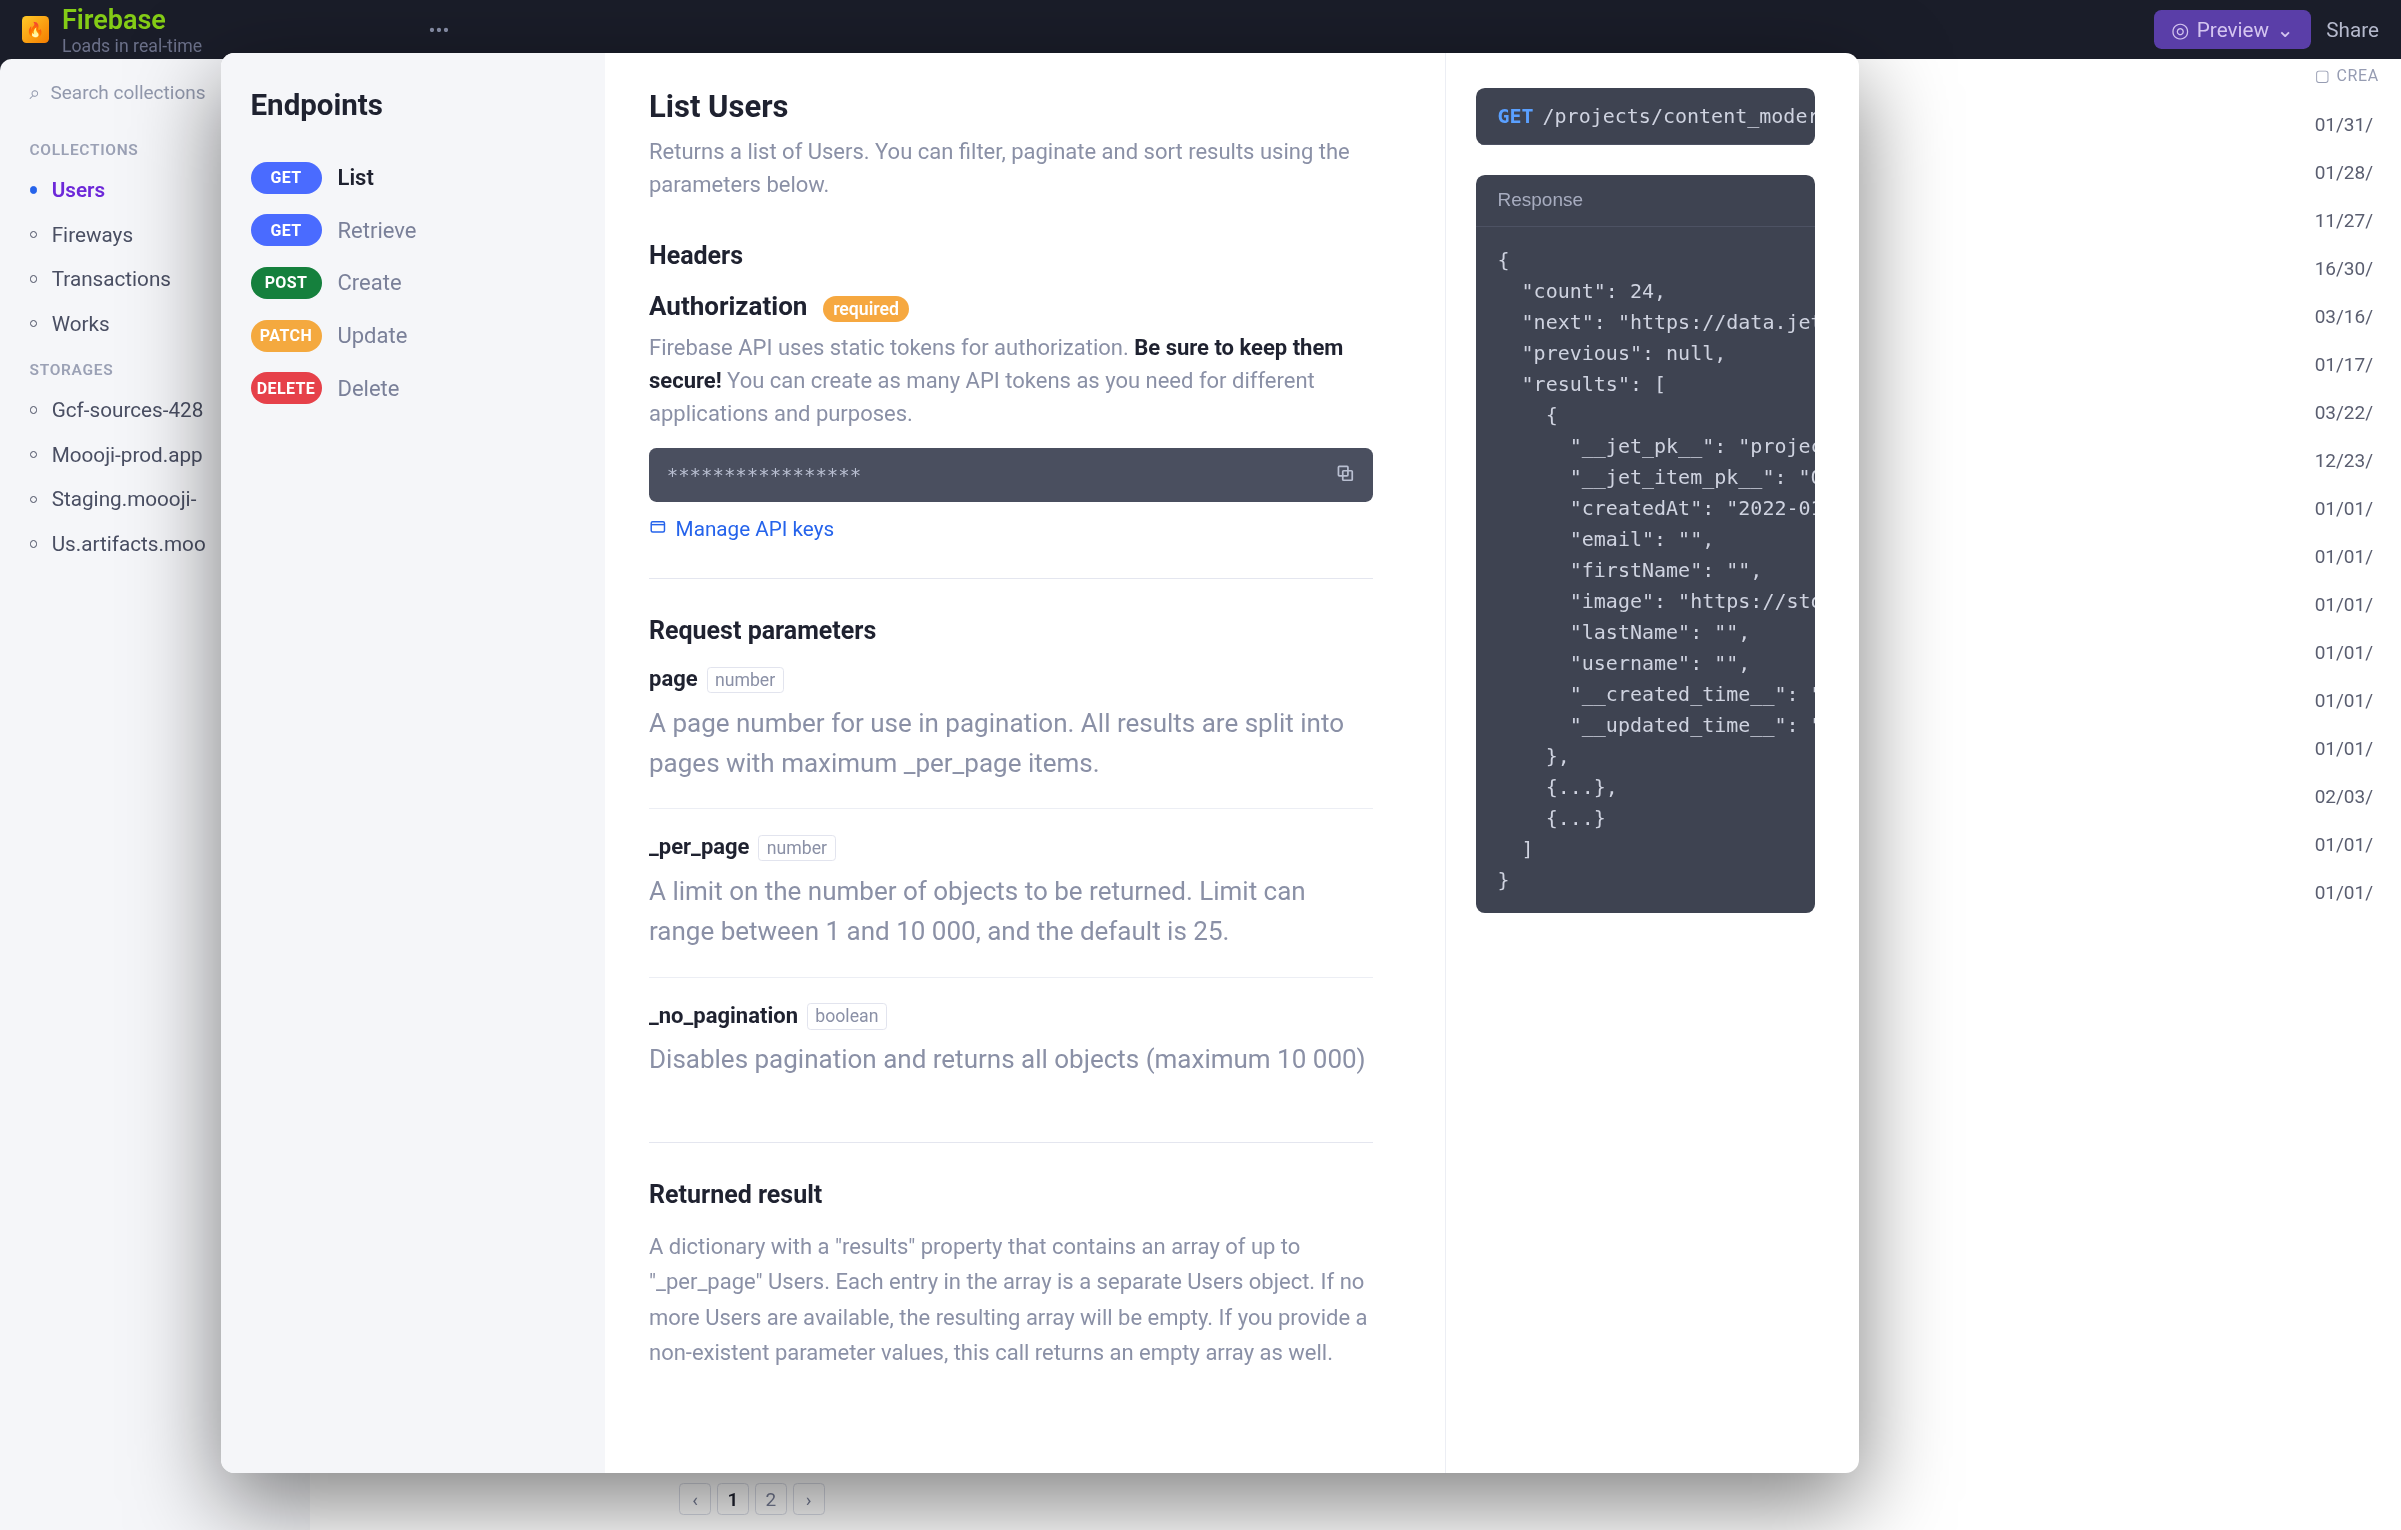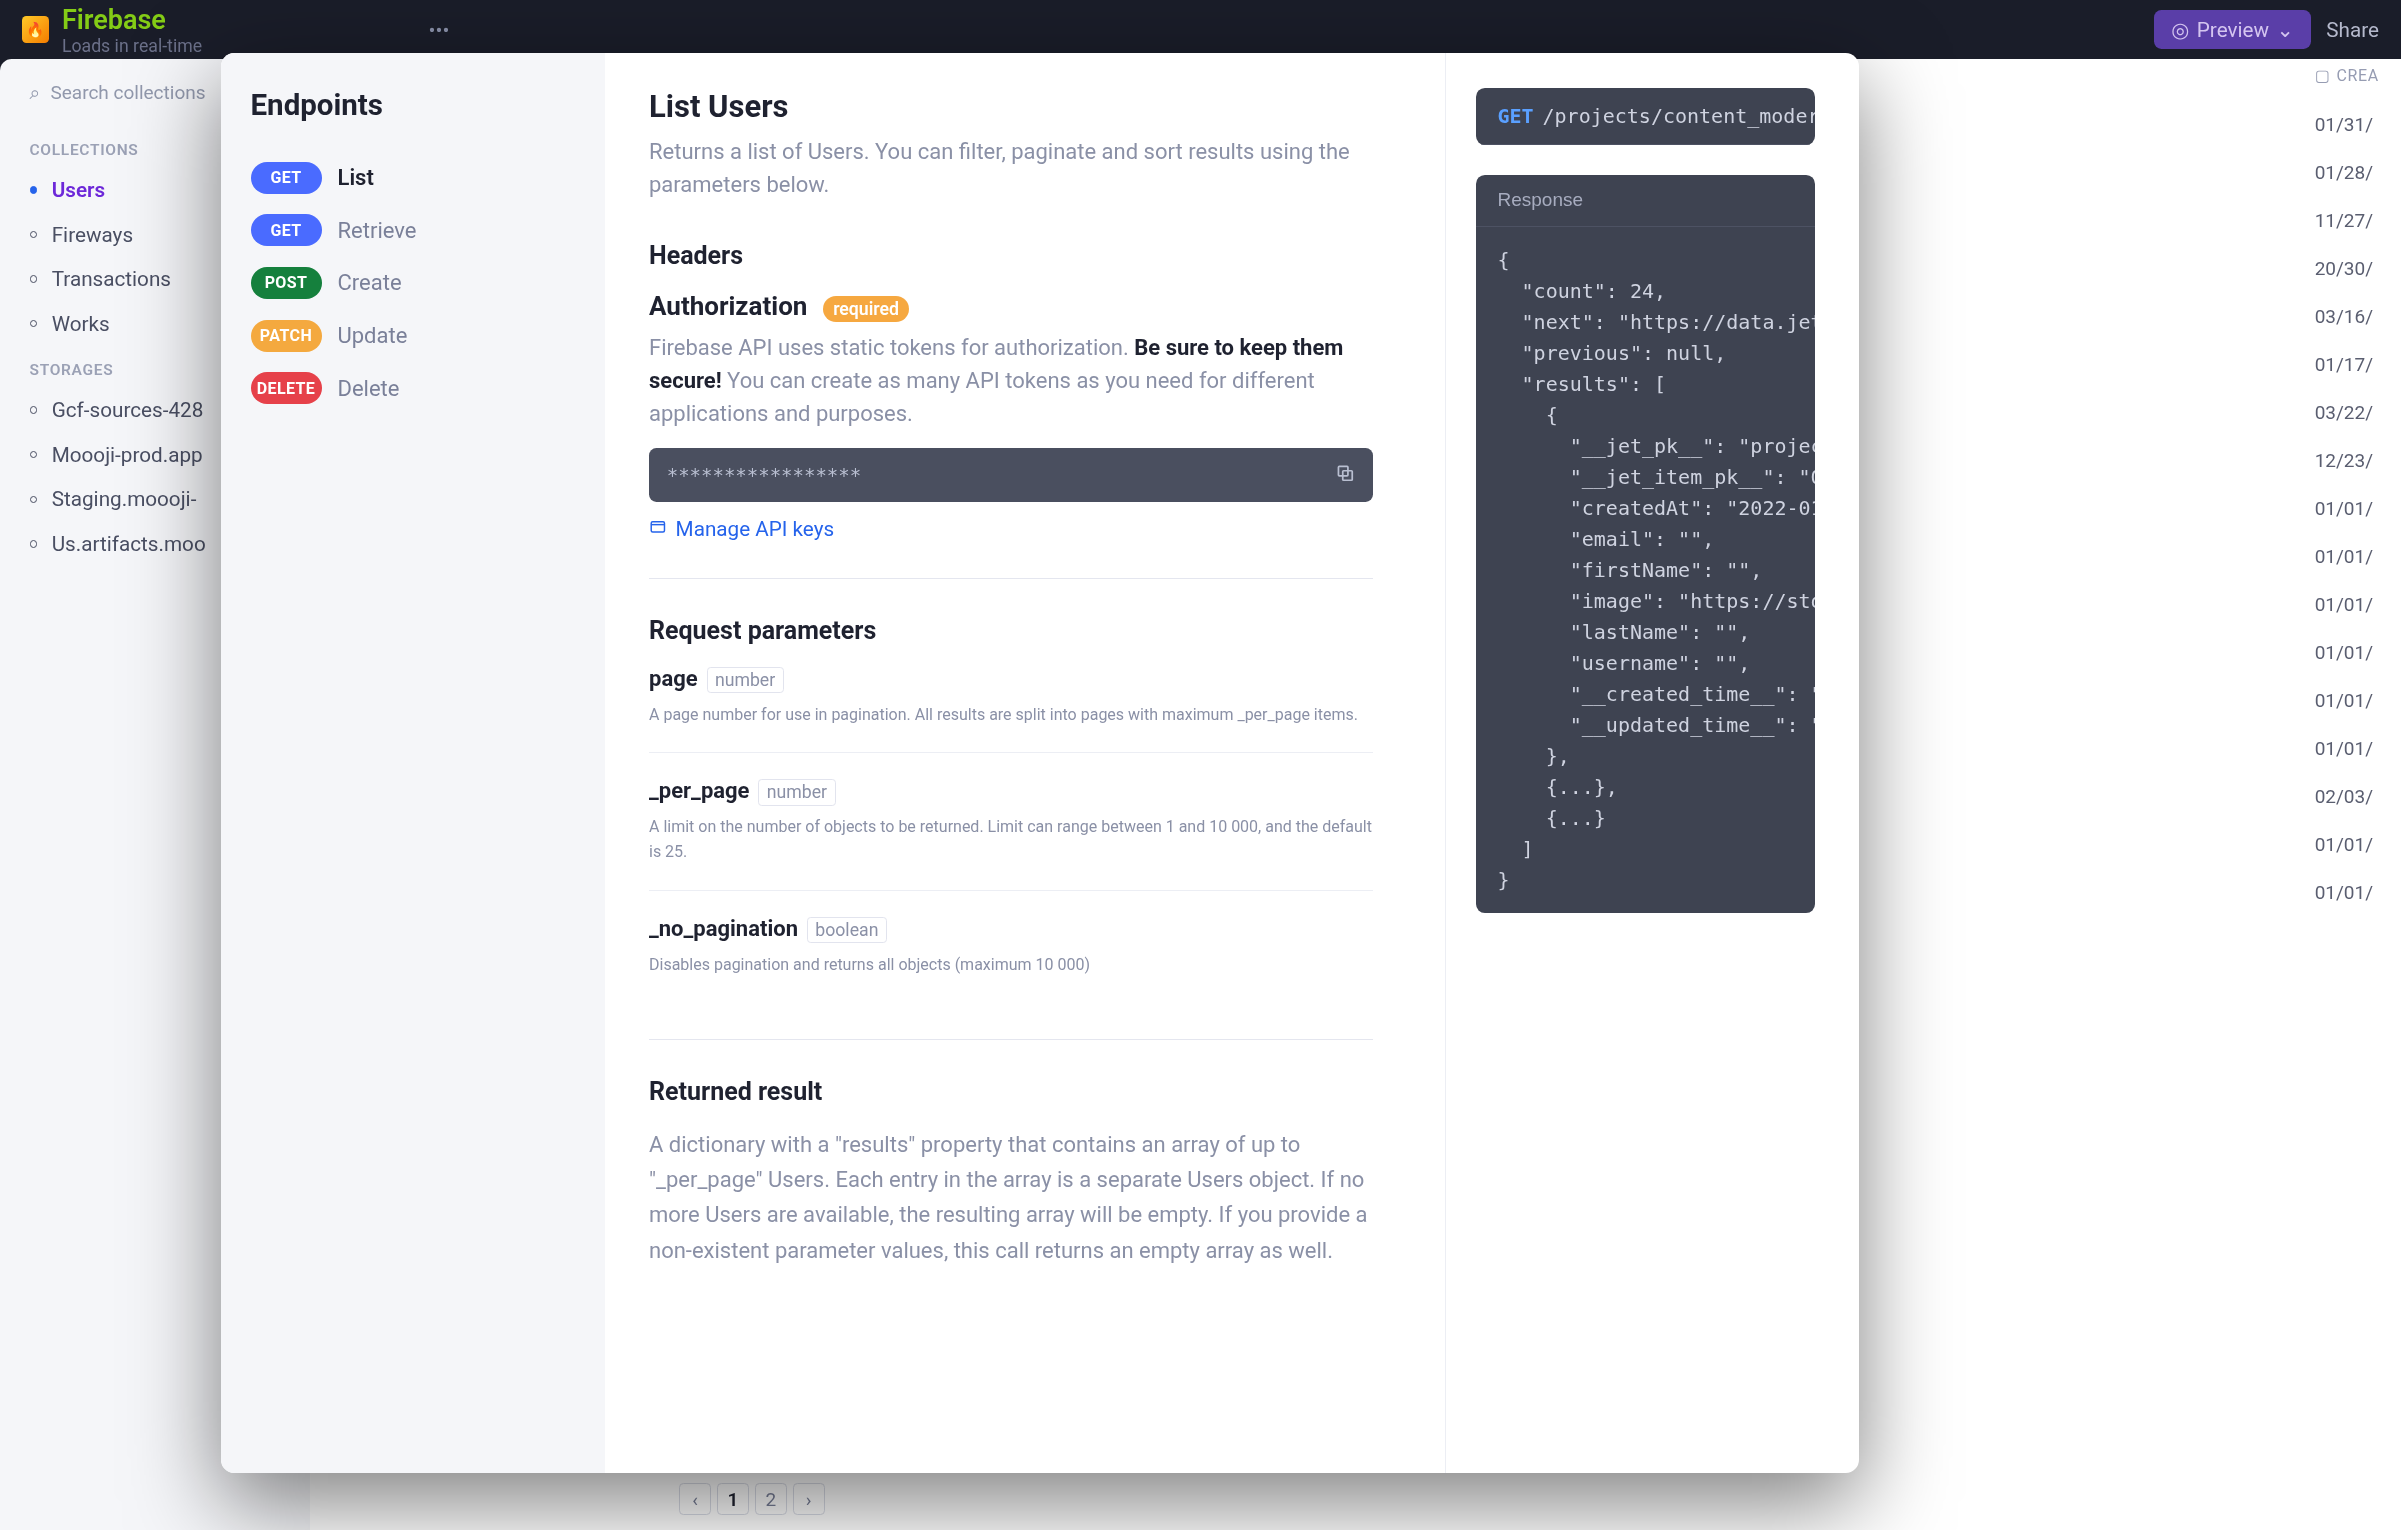--- a/index.html
+++ b/index.html
@@ -147,21 +147,21 @@
   display:flex; align-items:center; gap:8.9px; cursor:pointer;
 }
 .divider { border:0; border-top:0.7px solid #e4e6ef; margin:37px 0; }
 
 .param-row { margin-bottom:11.8px; }
 .param-name { font-weight:700; color:#1f2230; font-size:22px; }
 .param-type {
   color:#8a90a6; font-size:17.7px; border:0.7px solid #e2e4ee;
   border-radius:3.7px; padding:2.2px 7.4px; margin-left:8.9px;
 }
-.param-desc { color:#8a90a6; font-size:16px; line-height:1.55; margin-top:5px; }
+.param-desc { color:#8a90a6; font-size:26px; line-height:1.55; margin-top:5px; }
 .param-block { padding-bottom:25px; border-bottom:0.7px solid #eceef4; margin-bottom:25px; }
 .param-block:last-child { border-bottom:0; }
 
 .returned-desc { color:#8a90a6; font-size:22px; line-height:1.6; margin-top:8.9px; }
 
 .doc-right {
   flex:1;
   padding:35px 44px 35px 29.5px;
   overflow:hidden;
   border-left:0.7px solid #eceef4;
@@ -256,21 +256,21 @@
     <div class="bg-main">
       <div class="bg-dates">
         <div class="bg-dates-head">
           <span>▢</span>
           <span>CREA</span>
         </div>
         <div id="bg-dates-list">
             <div class="bg-date-row">01/31/</div>
             <div class="bg-date-row">01/28/</div>
             <div class="bg-date-row">11/27/</div>
-            <div class="bg-date-row">20/30/</div>
+            <div class="bg-date-row">16/30/</div>
             <div class="bg-date-row">03/16/</div>
             <div class="bg-date-row">01/17/</div>
             <div class="bg-date-row">03/22/</div>
             <div class="bg-date-row">12/23/</div>
             <div class="bg-date-row">01/01/</div>
             <div class="bg-date-row">01/01/</div>
             <div class="bg-date-row">01/01/</div>
             <div class="bg-date-row">01/01/</div>
             <div class="bg-date-row">01/01/</div>
             <div class="bg-date-row">01/01/</div>

